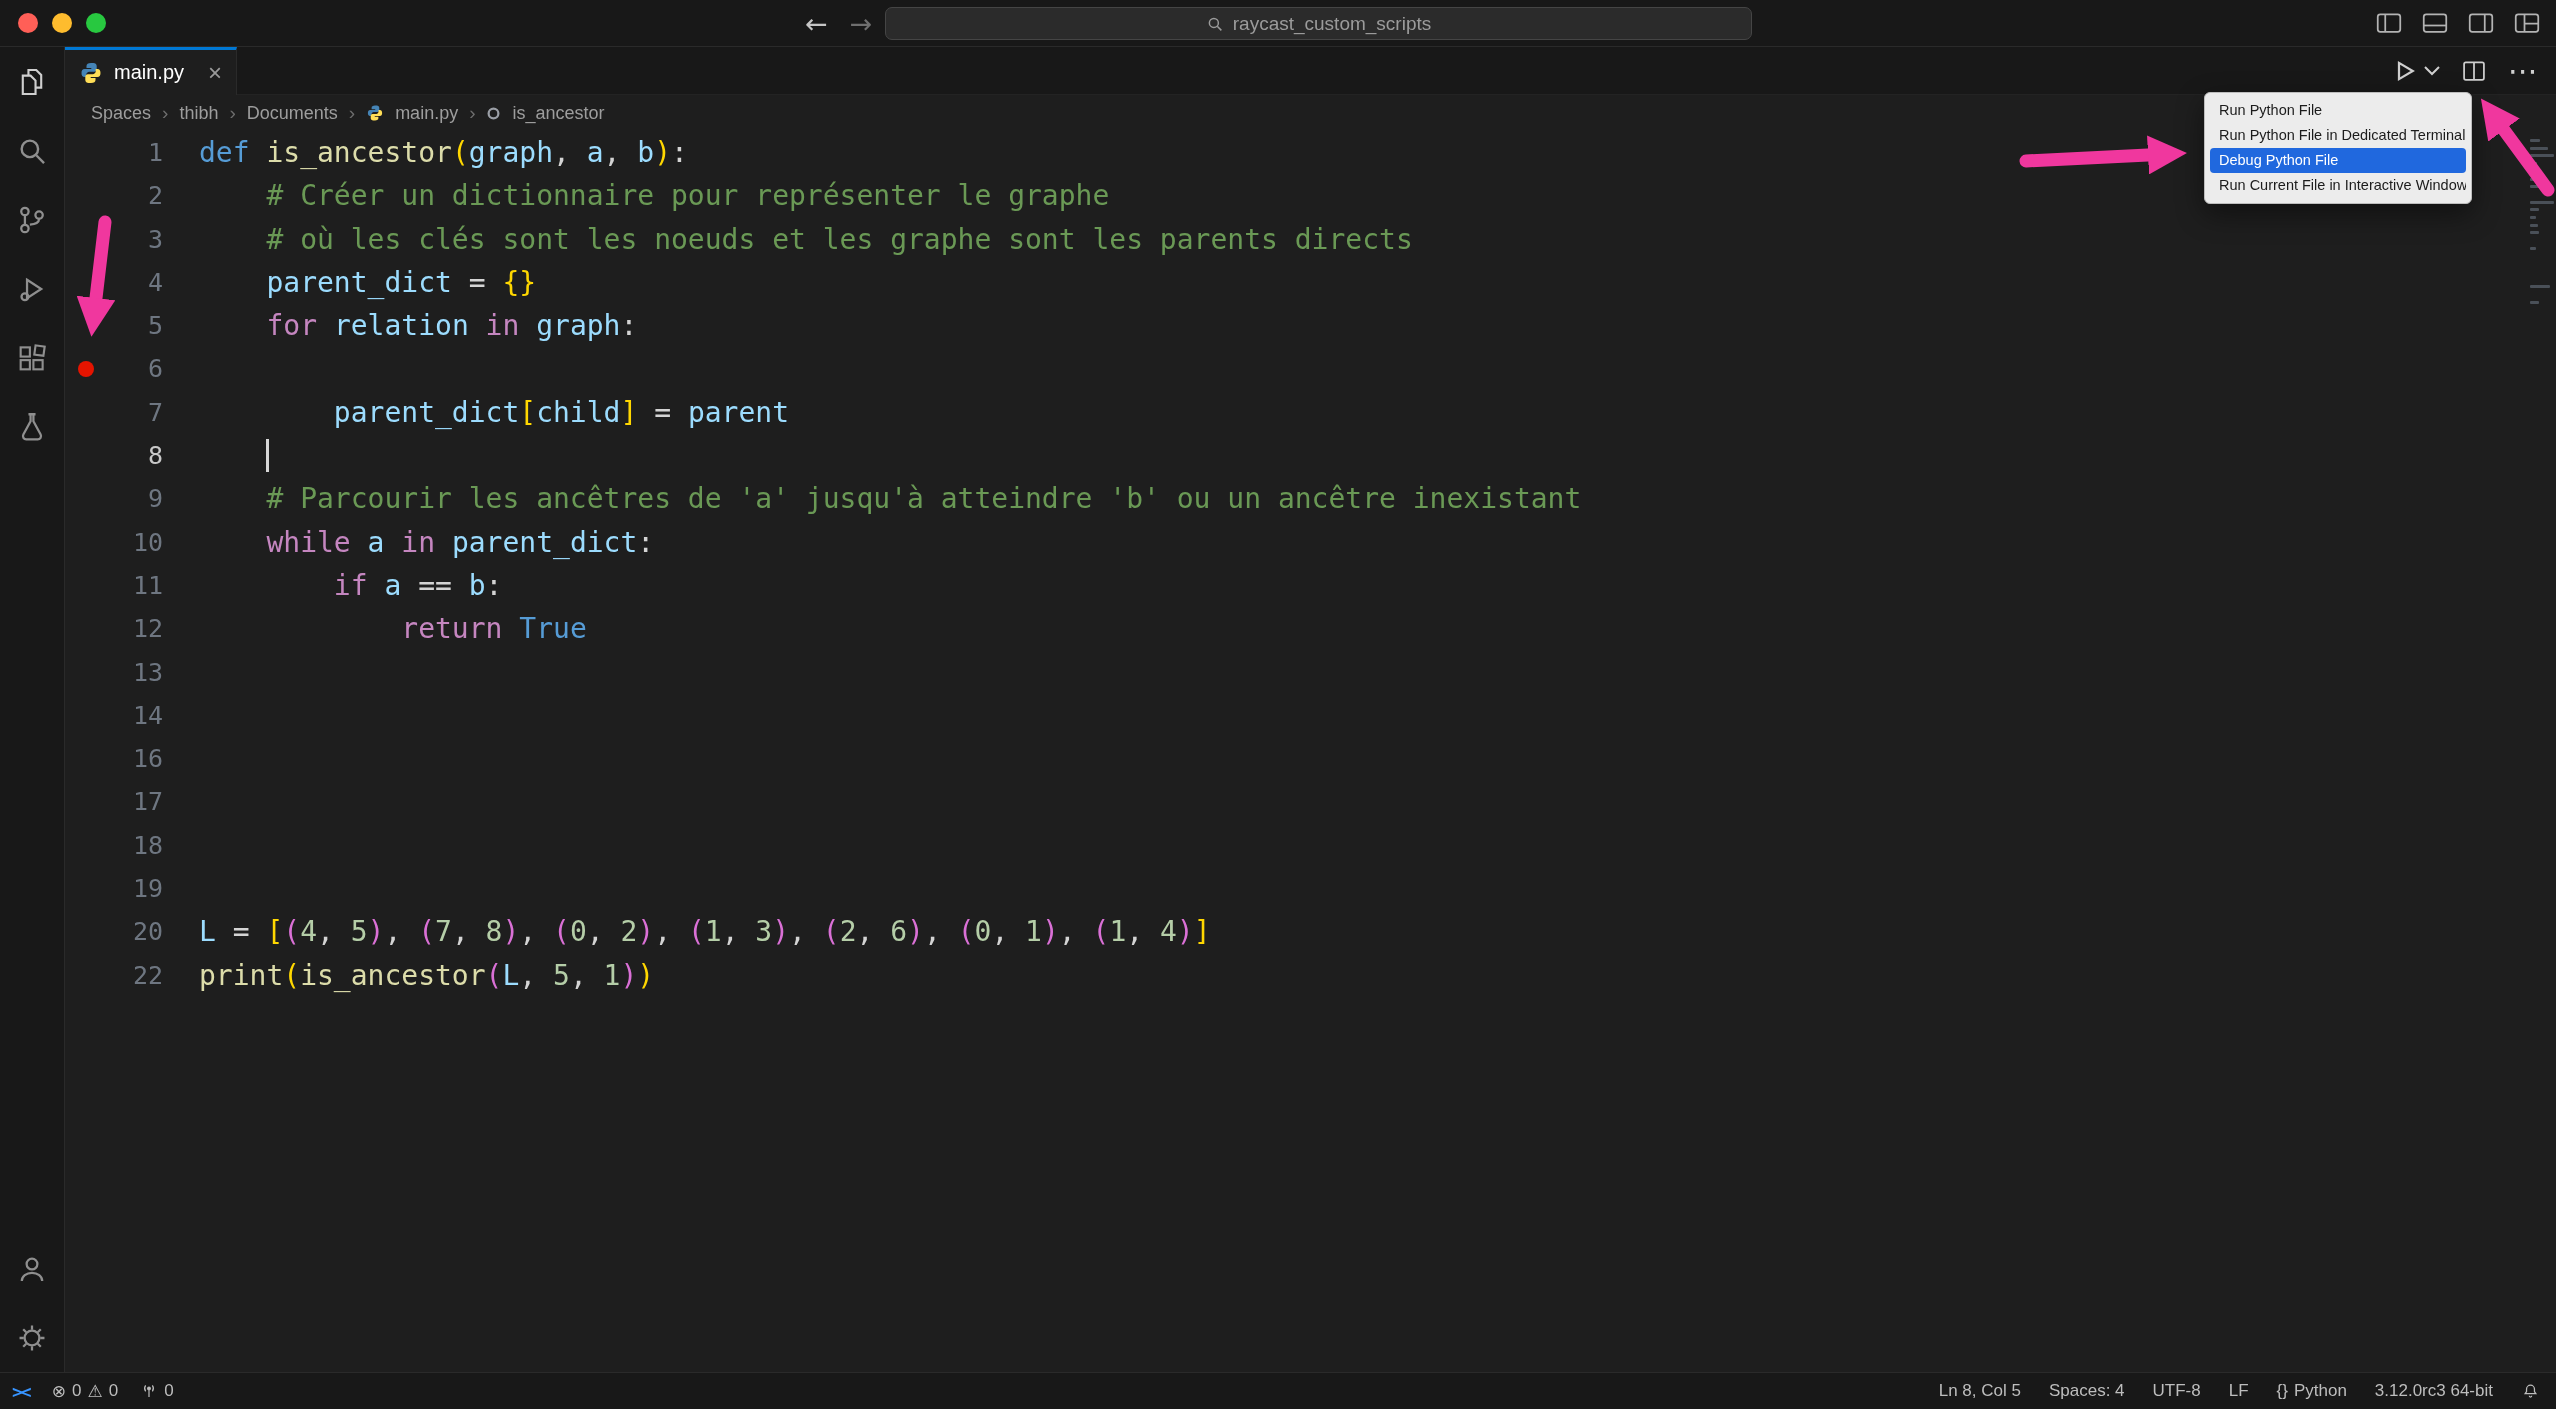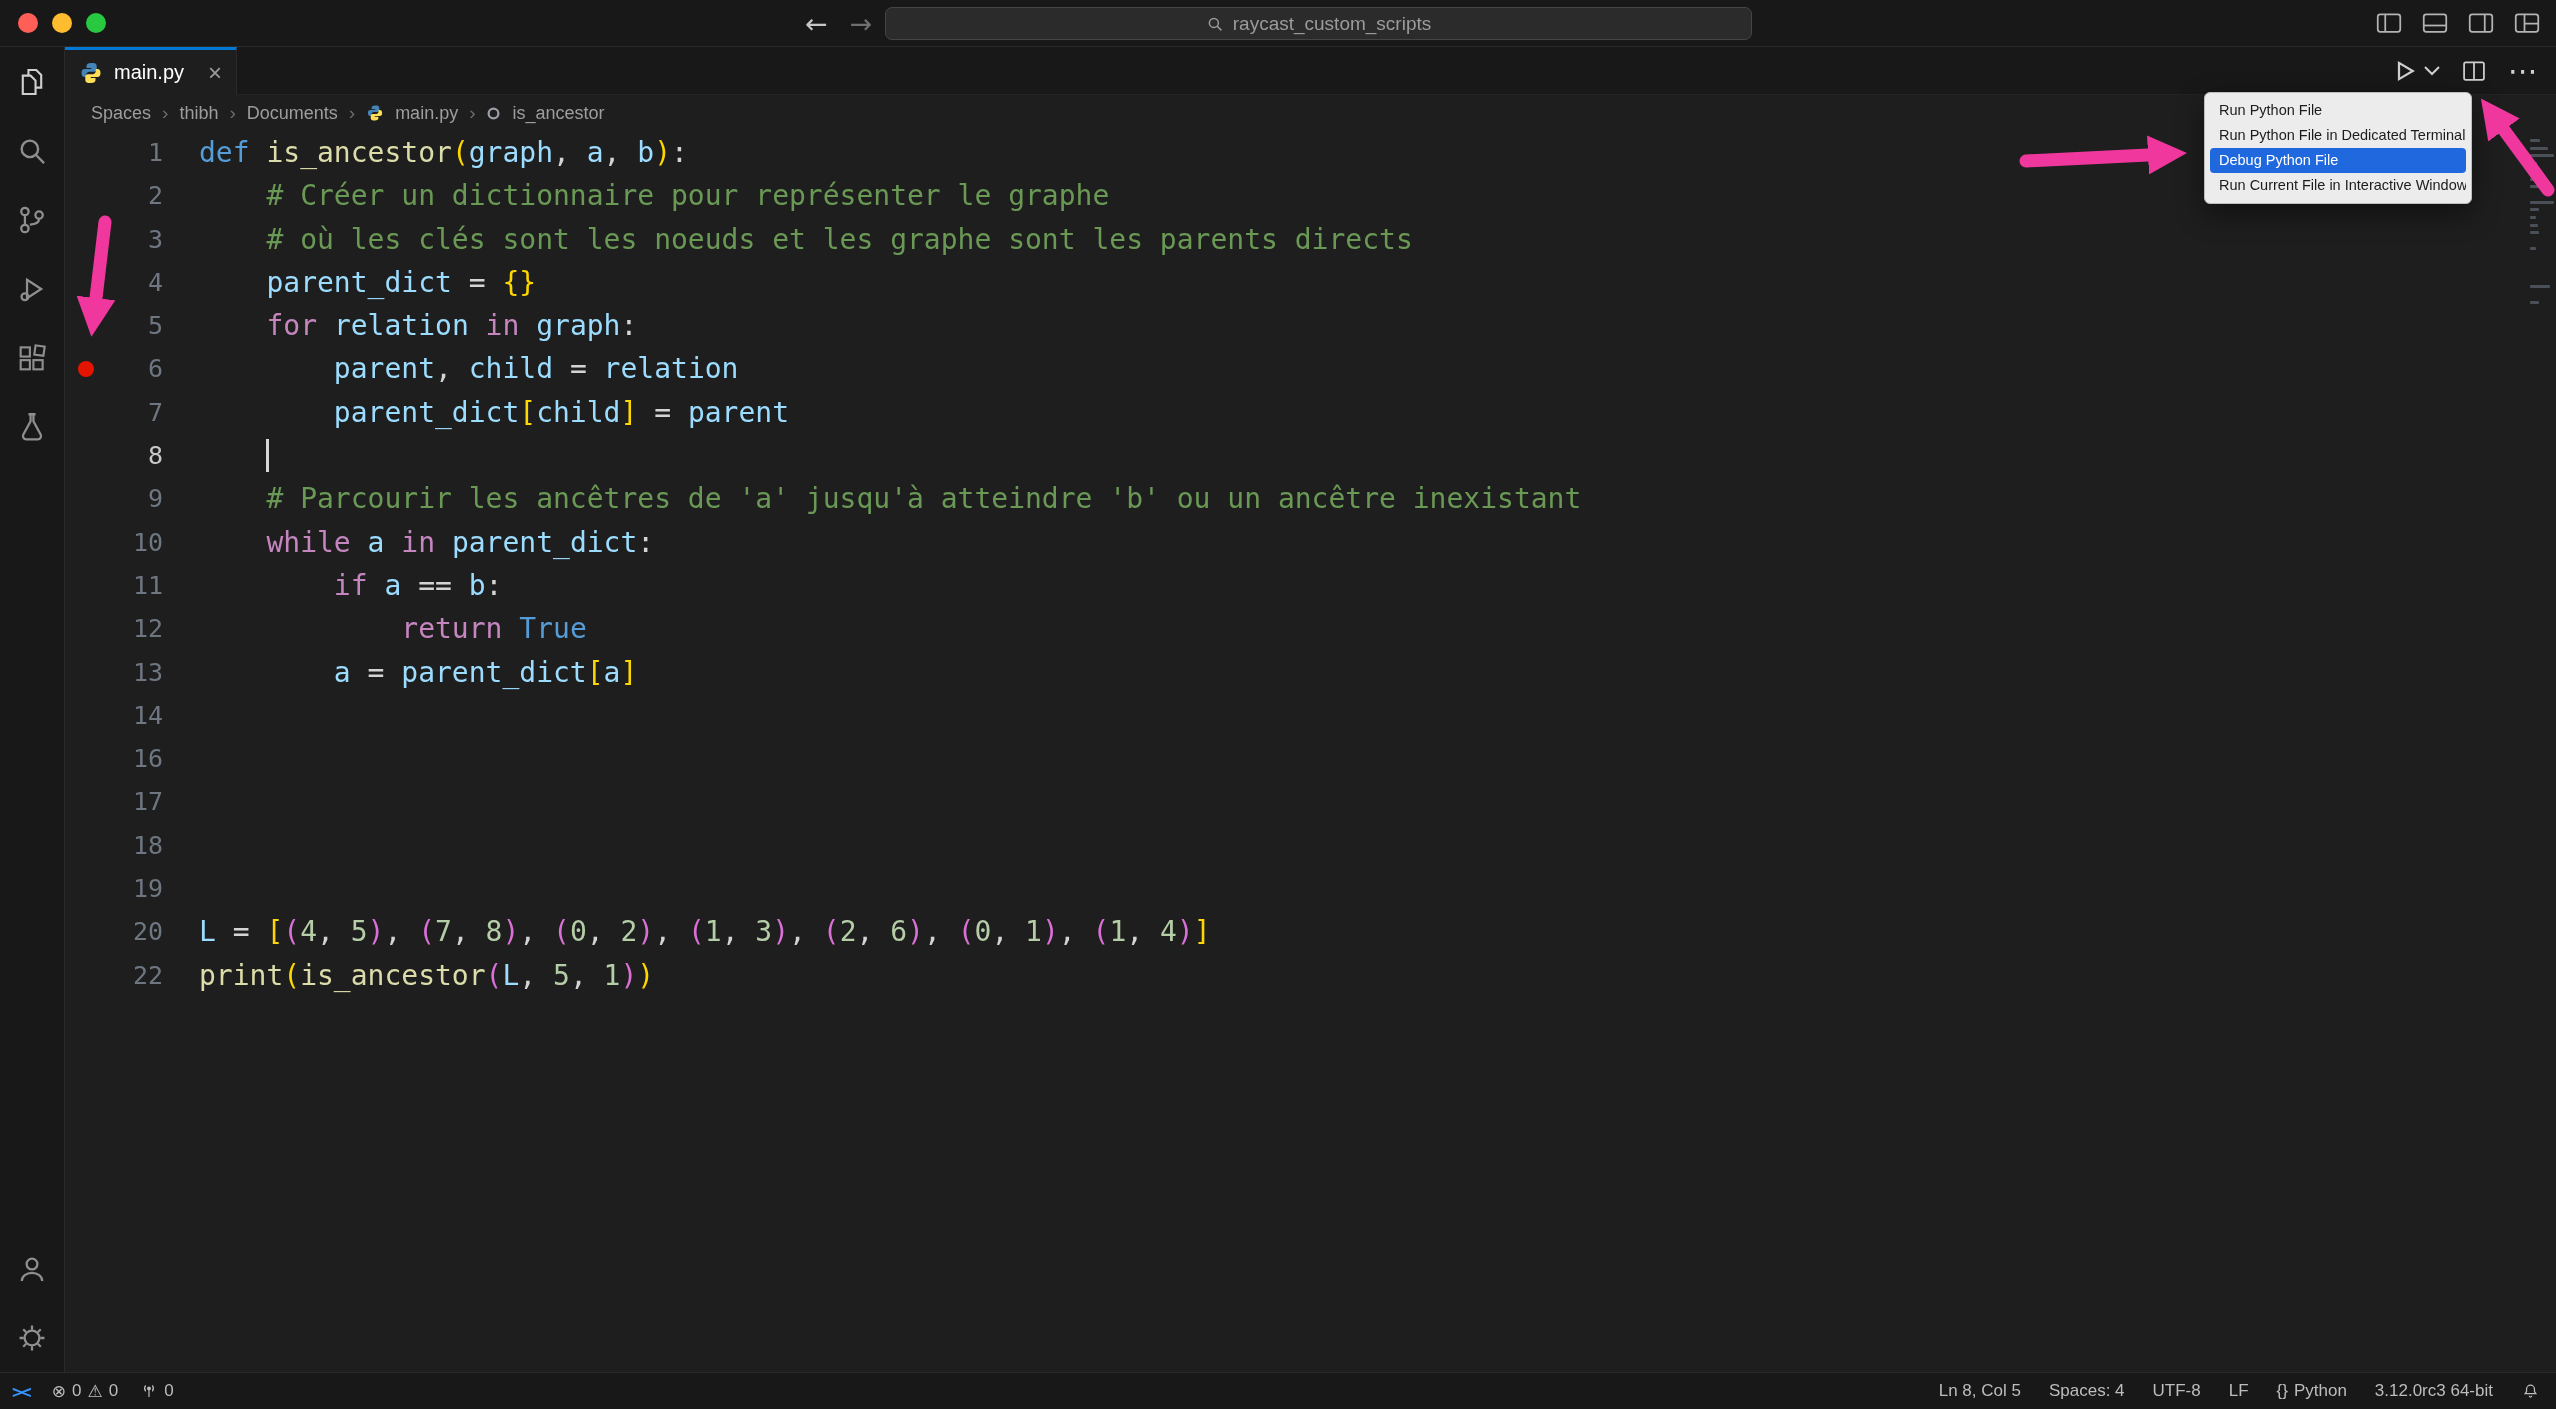--- a/index.html
+++ b/index.html
@@ -238,21 +238,20 @@
         <div class="code-line">
           <div class="glyph"></div>
           <div class="ln">5</div>
           <div class="ltext"><span style="color: rgb(212, 212, 212);">    </span><span style="color: rgb(197, 134, 192);">for</span><span style="color: rgb(212, 212, 212);"> </span><span style="color: rgb(156, 220, 254);">relation</span><span style="color: rgb(212, 212, 212);"> </span><span style="color: rgb(197, 134, 192);">in</span><span style="color: rgb(212, 212, 212);"> </span><span style="color: rgb(156, 220, 254);">graph</span><span style="color: rgb(212, 212, 212);">:</span></div>
         </div>
         <div class="code-line">
           <div class="glyph">
             <span class="bp" style="background: rgb(229, 20, 0);"></span>
           </div>
           <div class="ln">6</div>
-          <div class="ltext"><span style="color: rgb(212, 212, 212);">        </span><span style="color: rgb(156, 220, 254);">parent</span><span style="color: rgb(212, 212, 212);">, </span><span style="color: rgb(156, 220, 254);">child</span><span style="color: rgb(212, 212, 212);"> = </span><span style="color: rgb(156, 220, 254);">relation</span></div>
         </div>
         <div class="code-line">
           <div class="glyph"></div>
           <div class="ln">7</div>
           <div class="ltext"><span style="color: rgb(212, 212, 212);">        </span><span style="color: rgb(156, 220, 254);">parent_dict</span><span style="color: rgb(255, 215, 0);">[</span><span style="color: rgb(156, 220, 254);">child</span><span style="color: rgb(255, 215, 0);">]</span><span style="color: rgb(212, 212, 212);"> = </span><span style="color: rgb(156, 220, 254);">parent</span></div>
         </div>
         <div class="code-line">
           <div class="glyph"></div>
           <div class="ln active">8</div>
           <div class="ltext"><span class="cursor" style="left: 4ch;"></span></div>
@@ -273,21 +272,20 @@
           <div class="ltext"><span style="color: rgb(212, 212, 212);">        </span><span style="color: rgb(197, 134, 192);">if</span><span style="color: rgb(212, 212, 212);"> </span><span style="color: rgb(156, 220, 254);">a</span><span style="color: rgb(212, 212, 212);"> == </span><span style="color: rgb(156, 220, 254);">b</span><span style="color: rgb(212, 212, 212);">:</span></div>
         </div>
         <div class="code-line">
           <div class="glyph"></div>
           <div class="ln">12</div>
           <div class="ltext"><span style="color: rgb(212, 212, 212);">            </span><span style="color: rgb(197, 134, 192);">return</span><span style="color: rgb(212, 212, 212);"> </span><span style="color: rgb(86, 156, 214);">True</span></div>
         </div>
         <div class="code-line">
           <div class="glyph"></div>
           <div class="ln">13</div>
-          <div class="ltext"><span style="color: rgb(212, 212, 212);">        </span><span style="color: rgb(156, 220, 254);">a</span><span style="color: rgb(212, 212, 212);"> = </span><span style="color: rgb(156, 220, 254);">parent_dict</span><span style="color: rgb(255, 215, 0);">[</span><span style="color: rgb(156, 220, 254);">a</span><span style="color: rgb(255, 215, 0);">]</span></div>
         </div>
         <div class="code-line">
           <div class="glyph"></div>
           <div class="ln">14</div>
           <div class="ltext"></div>
         </div>
         <div class="code-line">
           <div class="glyph"></div>
           <div class="ln">16</div>
           <div class="ltext"></div>

